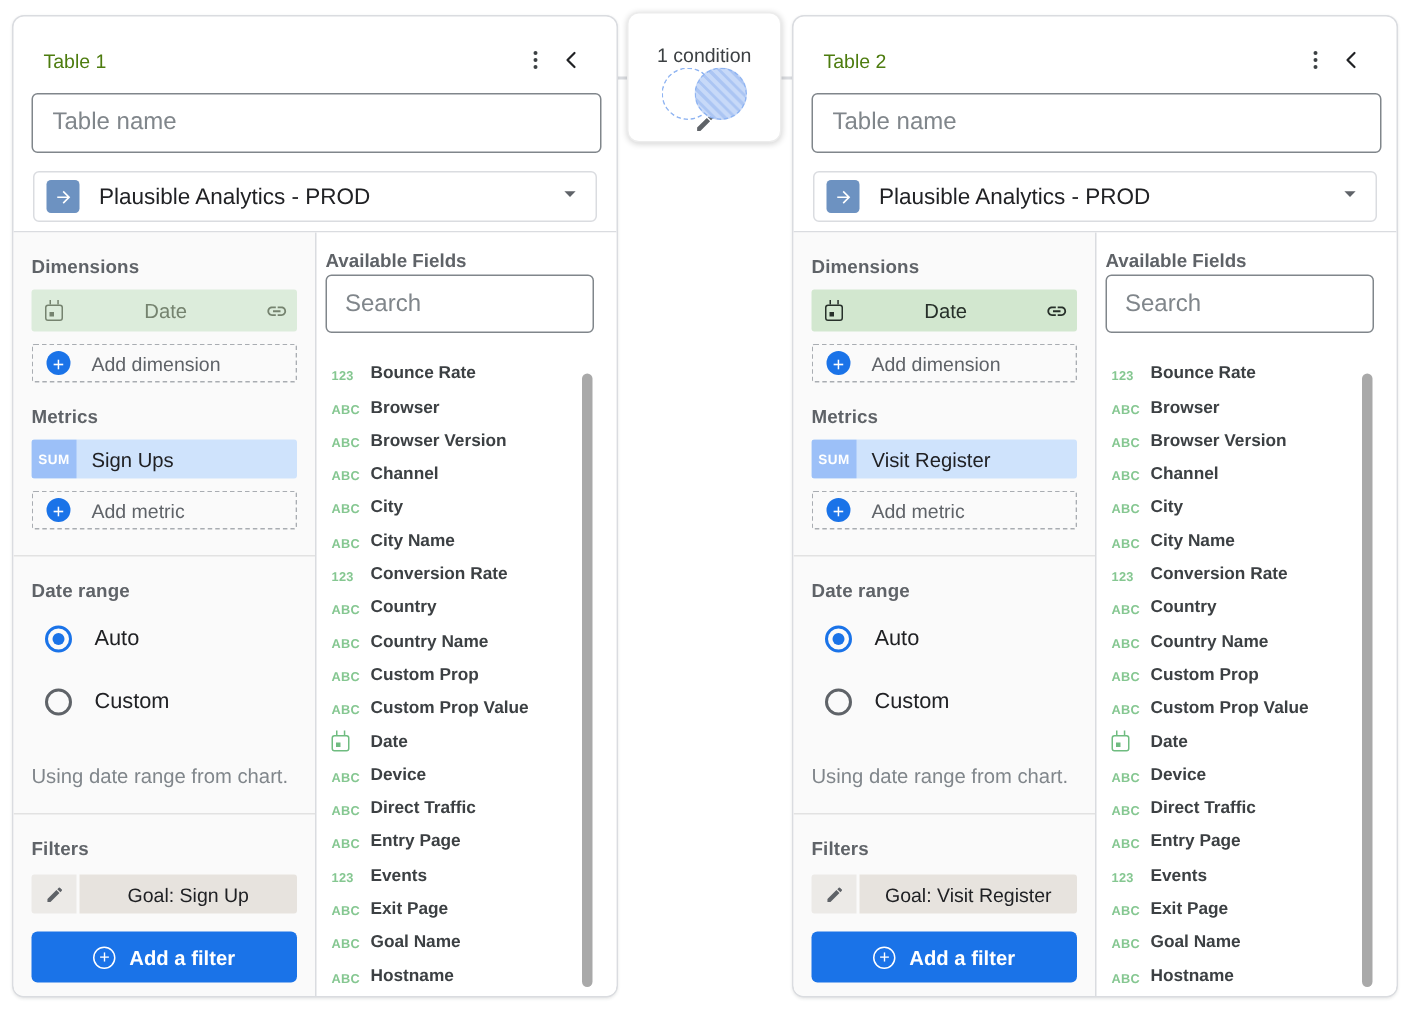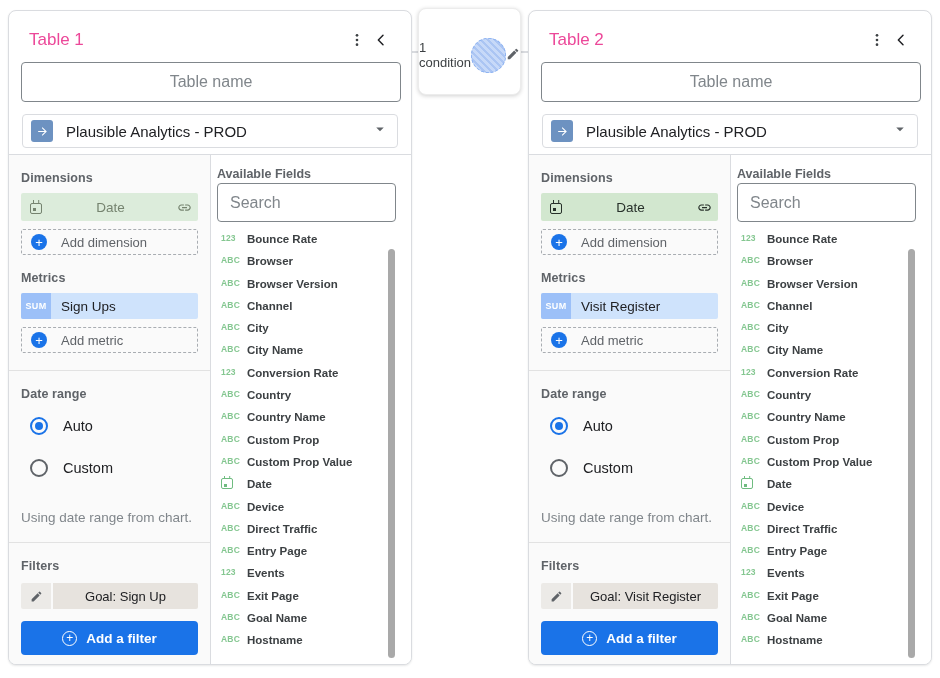--- a/index.html
+++ b/index.html
@@ -7,26 +7,26 @@
 
   .connector { position:absolute; height:2px; background:#dadce0; top:51px; }
   #connector-left { left:408px; width:12px; }
   #connector-right { left:519px; width:11px; }
 
   .card { position:absolute; top:10px; width:404px; height:655px; background:#fff;
           border:1px solid #dadce0; border-radius:8px; box-shadow:0 1px 2px rgba(60,64,67,.12); overflow:hidden; }
   #card-1 { left:8px; } #card-2 { left:528px; }
 
   .card-header { display:flex; align-items:center; padding:17px 18px 0 20px; }
-  .card-title { flex:1; font-size:17px; color:#ec4899; }
+  .card-title { flex:1; font-size:13px; color:#4d7c0f; }
   .icon-btn { width:24px; height:24px; display:flex; align-items:center; justify-content:center; cursor:pointer; }
   .kebab svg, .chev svg { display:block; }
 
   .table-name-input { display:block; margin:10px 12px 0; width:380px; height:40px; border:1px solid #80868b;
-        border-radius:4px; background:#fff; font-size:16px; color:#202124; padding:0 13px; font-family:inherit;text-align:center; }
+        border-radius:4px; background:#fff; font-size:16px; color:#202124; padding:0 13px; font-family:inherit; }
   .table-name-input::placeholder { color:#80868b; }
 
   .ds-select { margin:12px 13px 0; height:34px; border:1px solid #dadce0; border-radius:4px;
         display:flex; align-items:center; padding:0 8px; cursor:pointer; background:#fff;justify-content:center; }
   .ds-icon { width:22px; height:22px; border-radius:3px; background:#6d92c1; display:flex; align-items:center; justify-content:center; flex:0 0 22px; }
   .ds-label { margin-left:13px; font-size:15px; color:#202124; flex:1; }
 
   .card-body { position:absolute; top:143px; left:0; right:0; bottom:0; display:flex; border-top:1px solid #dadce0; }
   .config-col { width:201px; background:#fafafa; padding:16px 12px 0; }
   .fields-col { flex:1; background:#fff; border-left:1px solid #dadce0; padding:12px 0 0 6px; position:relative; overflow:hidden; }
@@ -71,29 +71,29 @@
   .add-filter-btn { margin-top:12px; height:34px; background:#1a73e8; border:none; border-radius:4px; width:100%;
         display:flex; align-items:center; justify-content:center; gap:9px; color:#fff; font-size:13.5px; font-weight:bold; cursor:pointer; font-family:inherit; }
   .plus-outline { width:15px; height:15px; border:1.5px solid #fff; border-radius:50%; display:flex; align-items:center; justify-content:center; font-size:12px; font-weight:normal; line-height:1; }
 
   .af-label { font-size:12.5px; font-weight:bold; color:#5f6368; }
   .search-input { margin-top:2px; width:179px; height:39px; border:1px solid #80868b; border-radius:4px;
         font-size:16px; color:#202124; padding:0 12px; font-family:inherit; background:#fff; }
   .search-input::placeholder { color:#80868b; }
 
   .field-list { margin-top:11px; }
-  .field-row { display:flex; align-items:flex-start; height:22.3px; cursor:pointer; }
+  .field-row { display:flex; align-items:flex-end; height:22.3px; cursor:pointer; }
   .ficon { width:26px; flex:0 0 26px; margin-left:4px; font-size:8.5px; font-weight:bold; color:#85c791; letter-spacing:.2px; display:flex; align-items:center; }
   .ficon .cal { color:#6fbc80; margin-top:0; }
   .field-label { font-size:11.5px; font-weight:bold; color:#3c4043; }
 
   .scrollbar { position:absolute; right:16px; top:94px; bottom:6px; width:7px; border-radius:4px; background:#a9a9a9; cursor:pointer; }
 
   #join-box { position:absolute; left:418px; top:8px; width:103px; height:87px; background:#fff; border:1px solid #ececec;
-        border-radius:8px; box-shadow:0 1px 4px rgba(0,0,0,.18); display:flex; align-items:center; padding-top:7px; cursor:pointer; }
+        border-radius:8px; box-shadow:0 1px 4px rgba(0,0,0,.18); display:flex; flex-direction:column; align-items:center; padding-top:20px; cursor:pointer; }
   .join-label { font-size:13px; color:#3c4043; }
   .venn { position:relative; width:57px; height:36px; margin-top:1px; }
   .venn .circle { position:absolute; width:35px; height:35px; border-radius:50%; border:1.4px dashed #8fb4f2; }
   .venn .c-left { left:0; background:#fff; }
   .venn .c-right { right:0; background:repeating-linear-gradient(45deg,#c7d9f8 0 3px,#abc5f3 3px 5px); }
   .join-pencil { margin-top:1px; }
 </style>
 </head>
 <body>
 

